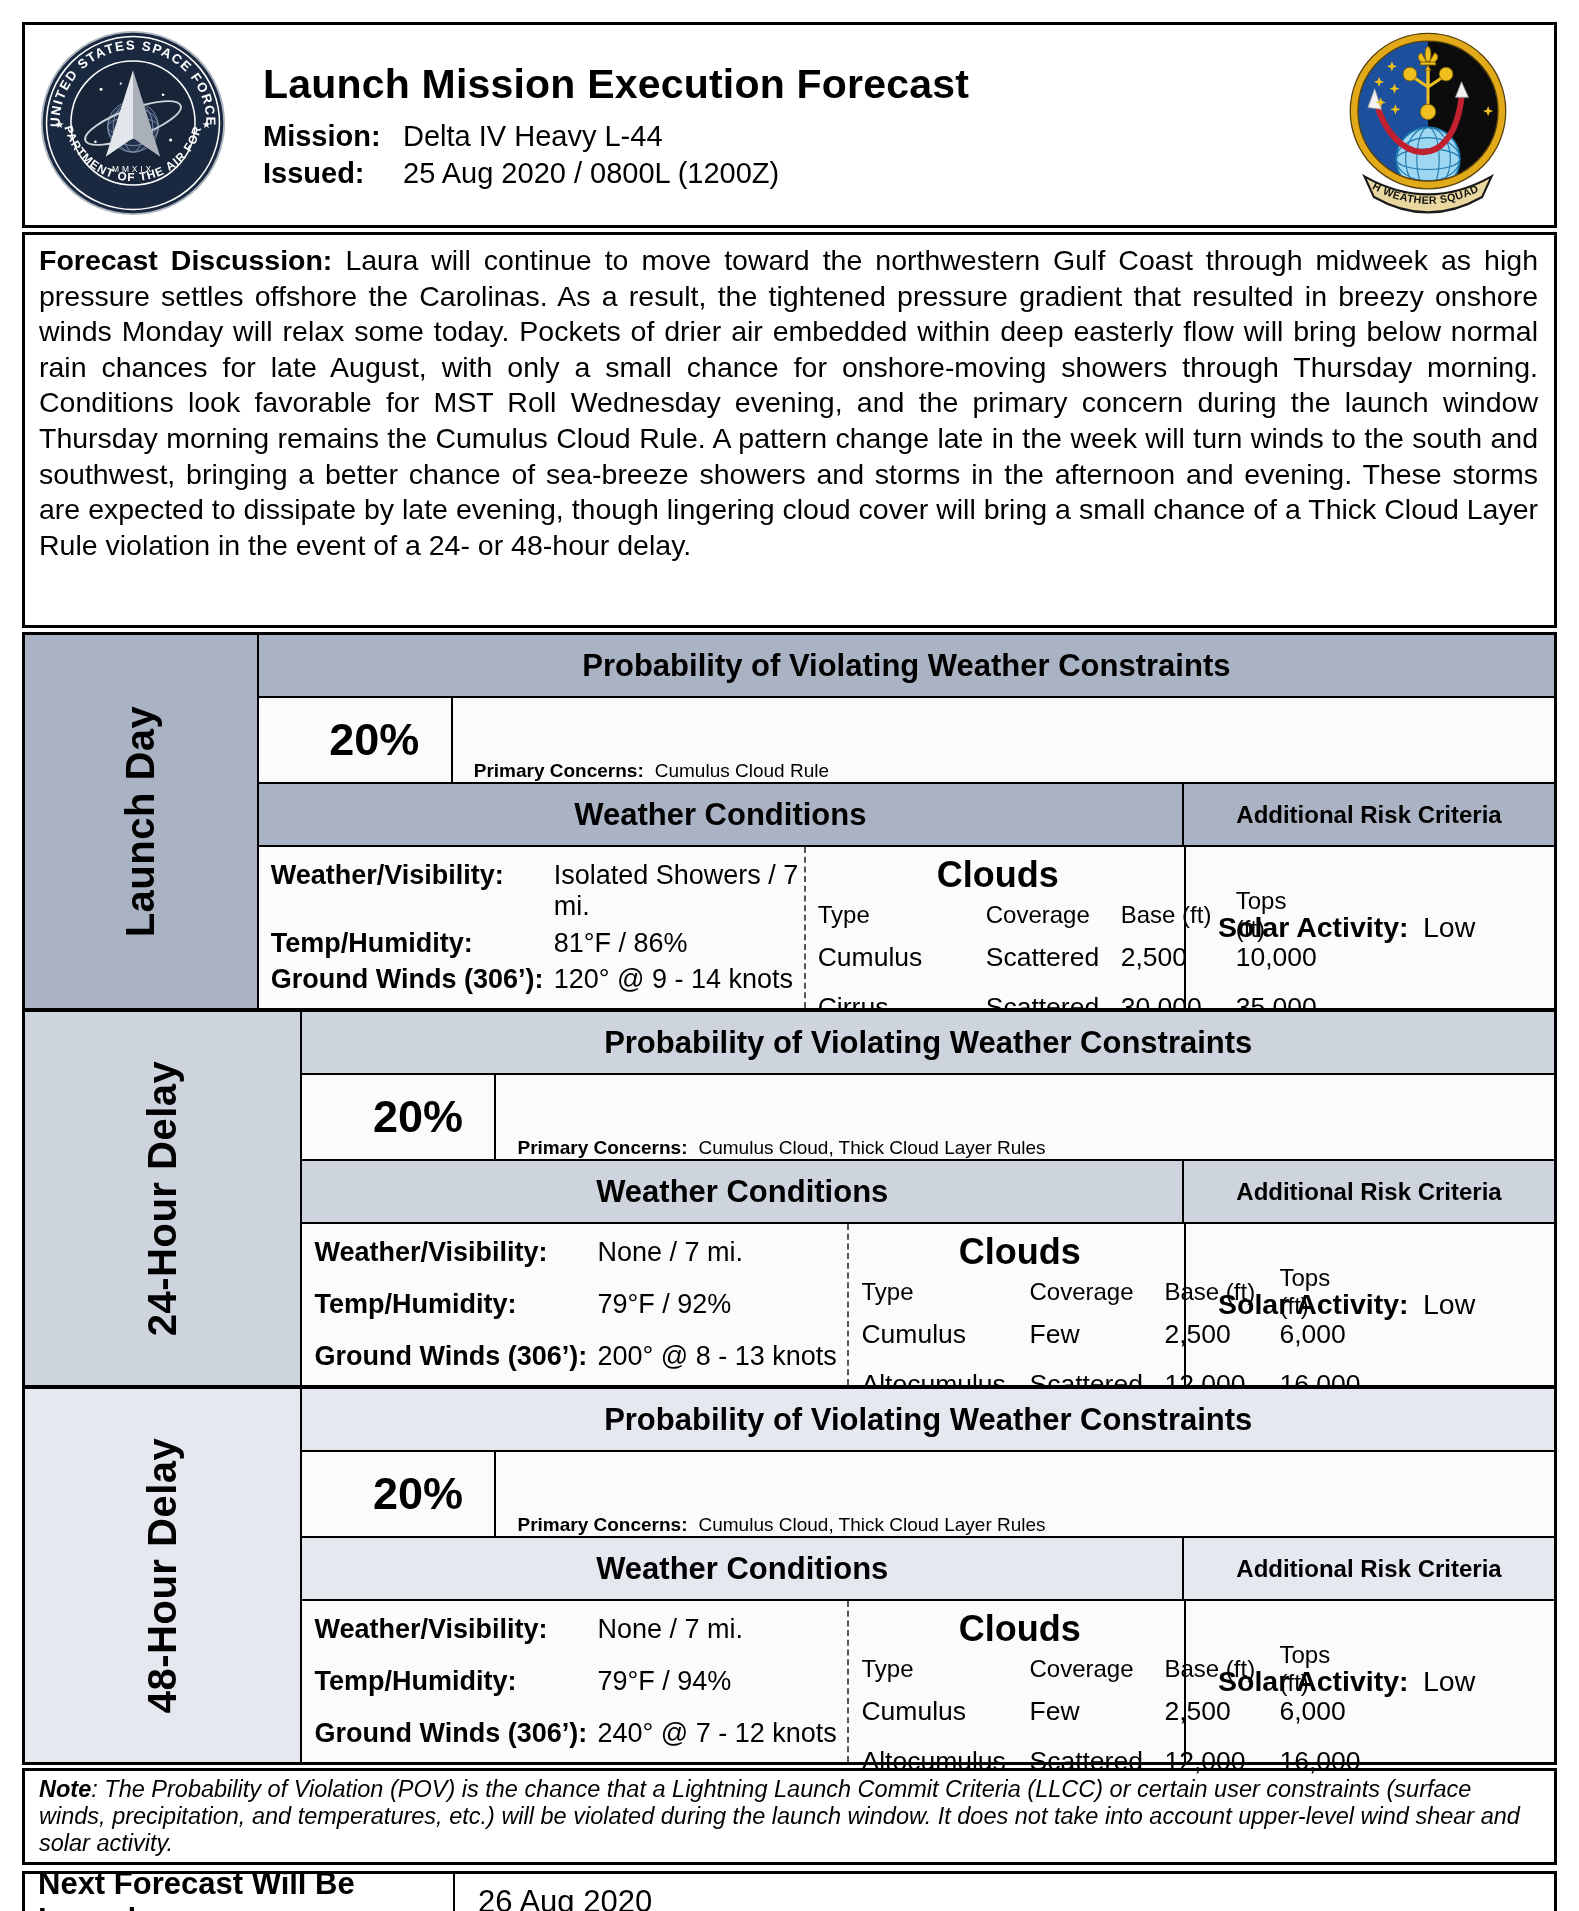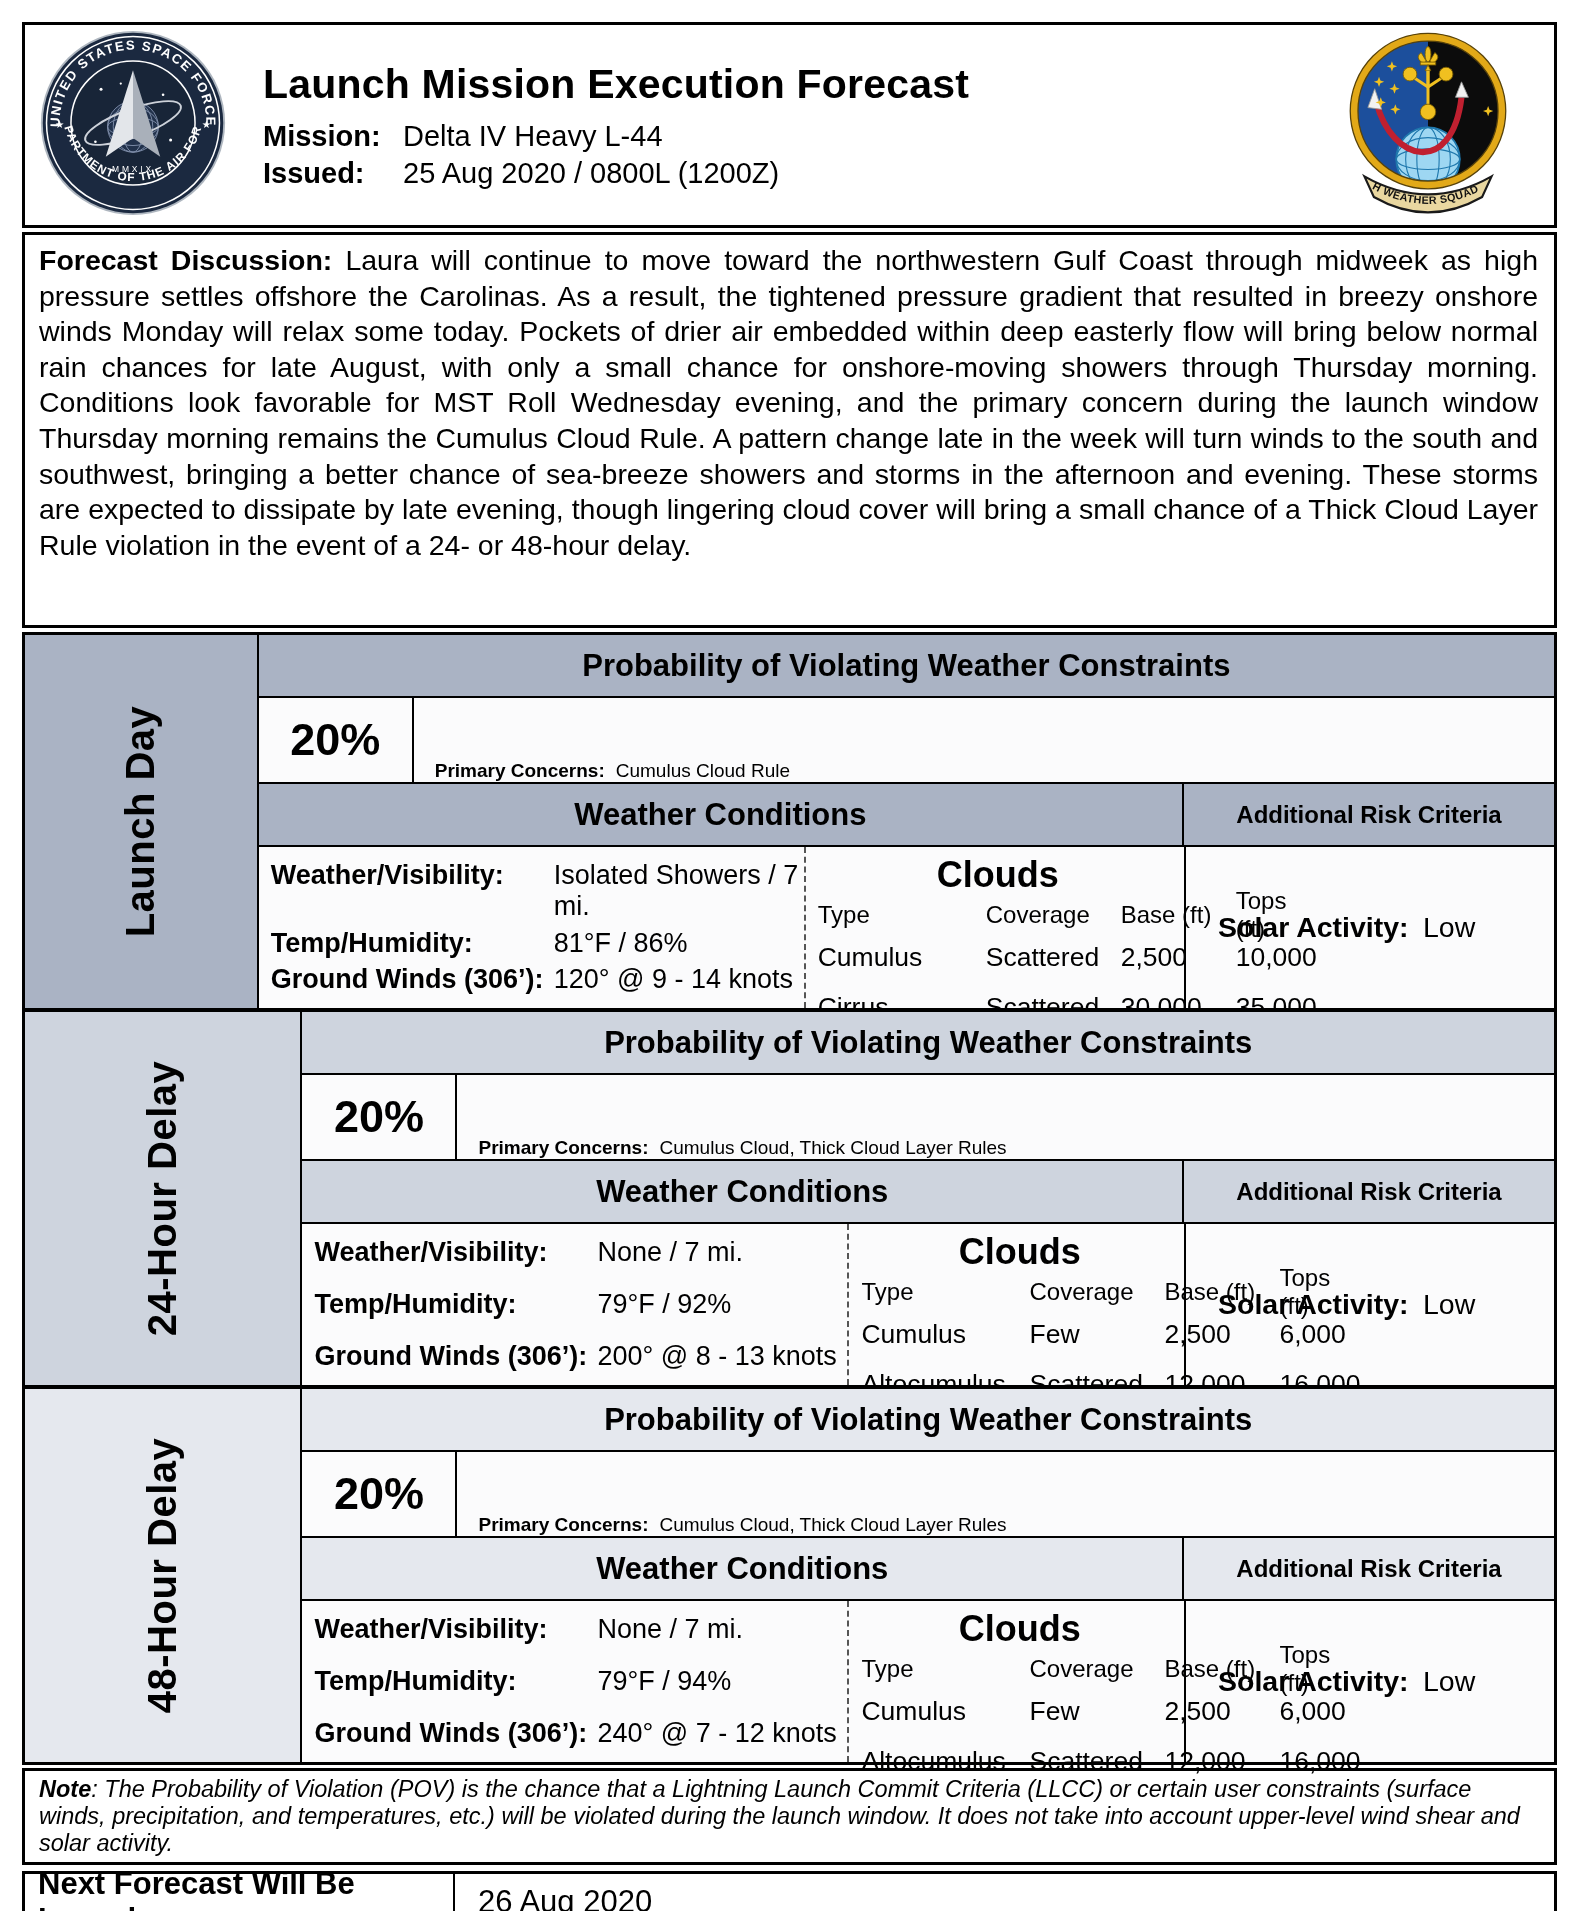--- a/index.html
+++ b/index.html
@@ -26,21 +26,21 @@
   .section{display:flex;border-bottom:4px solid #000;}
   .section:last-child{border-bottom:none;}
   .side-label{flex:0 0 70px;border-right:2px solid #000;display:flex;align-items:center;
     justify-content:center;background:var(--accent,#ccc);overflow:visible;}
   .side-label span{transform:rotate(-90deg);white-space:nowrap;font-weight:bold;font-size:40px;letter-spacing:.5px;}
   .section-body{flex:1 1 auto;display:flex;flex-direction:column;min-width:0;}
   .pov-header{height:61px;background:var(--accent,#ccc);border-bottom:2px solid #000;
     display:flex;align-items:center;justify-content:center;font-weight:bold;font-size:31px;}
   .prob-row{height:84px;display:flex;border-bottom:2px solid #000;background:#fbfbfc;}
   .prob-cell{flex:0 0 153px;border-right:2px solid #000;display:flex;align-items:center;
-    justify-content:center;font-weight:bold;font-size:45px;}
+    justify-content:center;font-weight:bold;font-size:45px;padding-left:39px;}
   .concerns-cell{flex:1;display:flex;align-items:flex-end;padding-left:21px;font-size:19px;}
   .concerns-label{font-weight:bold;margin-right:11px;}
   .subheader-row{height:61px;display:flex;border-bottom:2px solid #000;}
   .wc-header{flex:1;background:var(--accent,#ccc);border-right:2px solid #000;display:flex;
     align-items:center;justify-content:center;font-weight:bold;font-size:31px;}
   .arc-header{flex:0 0 370px;background:var(--accent,#ccc);display:flex;align-items:center;
     justify-content:center;font-weight:bold;font-size:24px;}
   .data-row{height:161px;display:flex;background:#fbfbfc;}
   .conditions{flex:0 0 545px;box-sizing:border-box;padding:13px 0 13px 12px;display:flex;
     flex-direction:column;justify-content:space-between;font-size:27px;}

